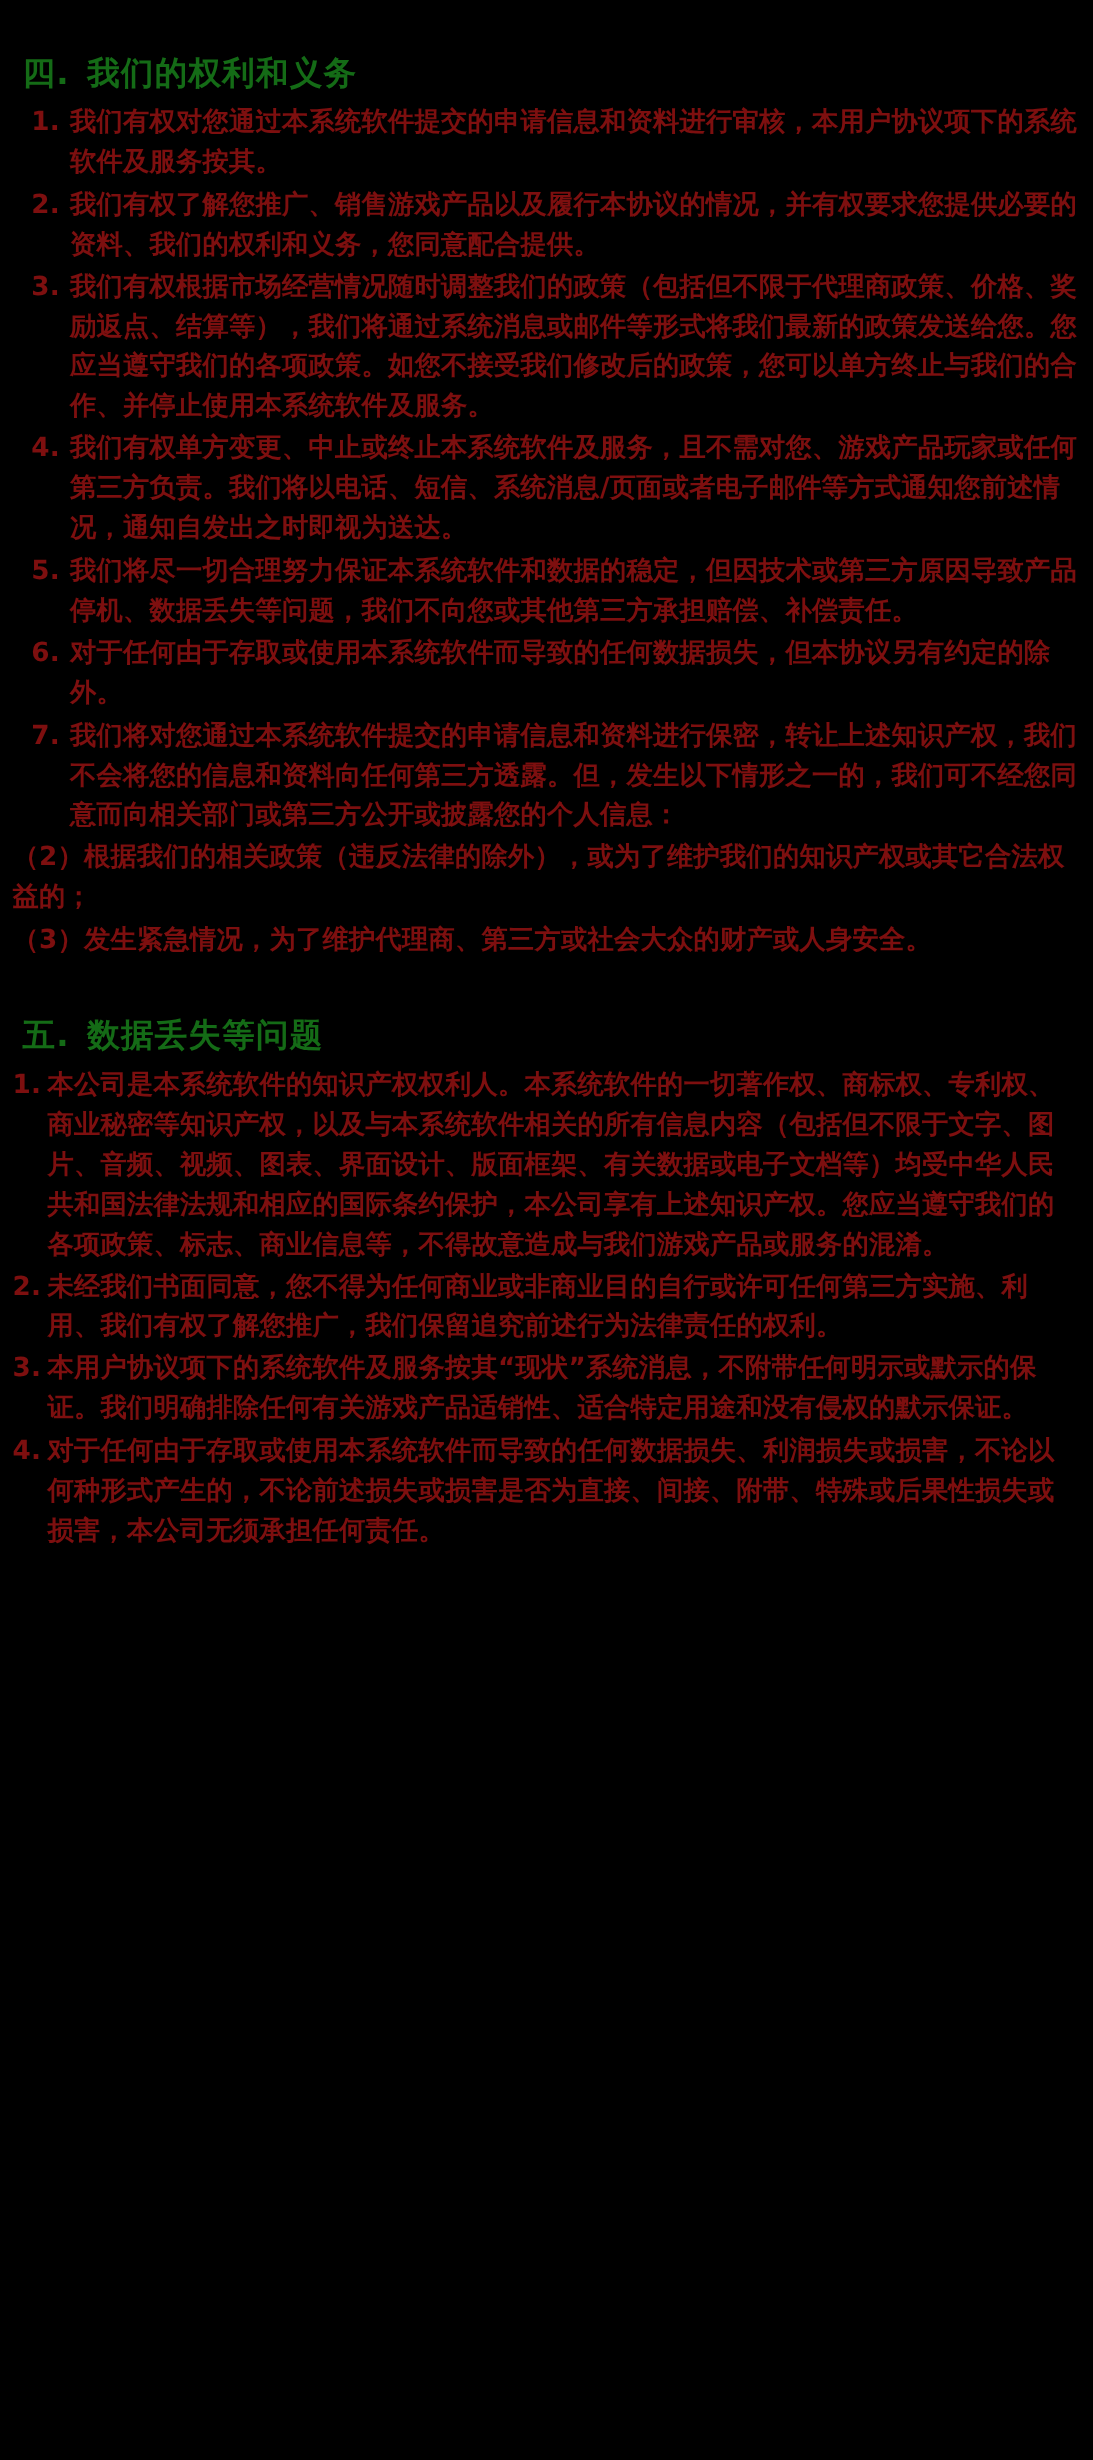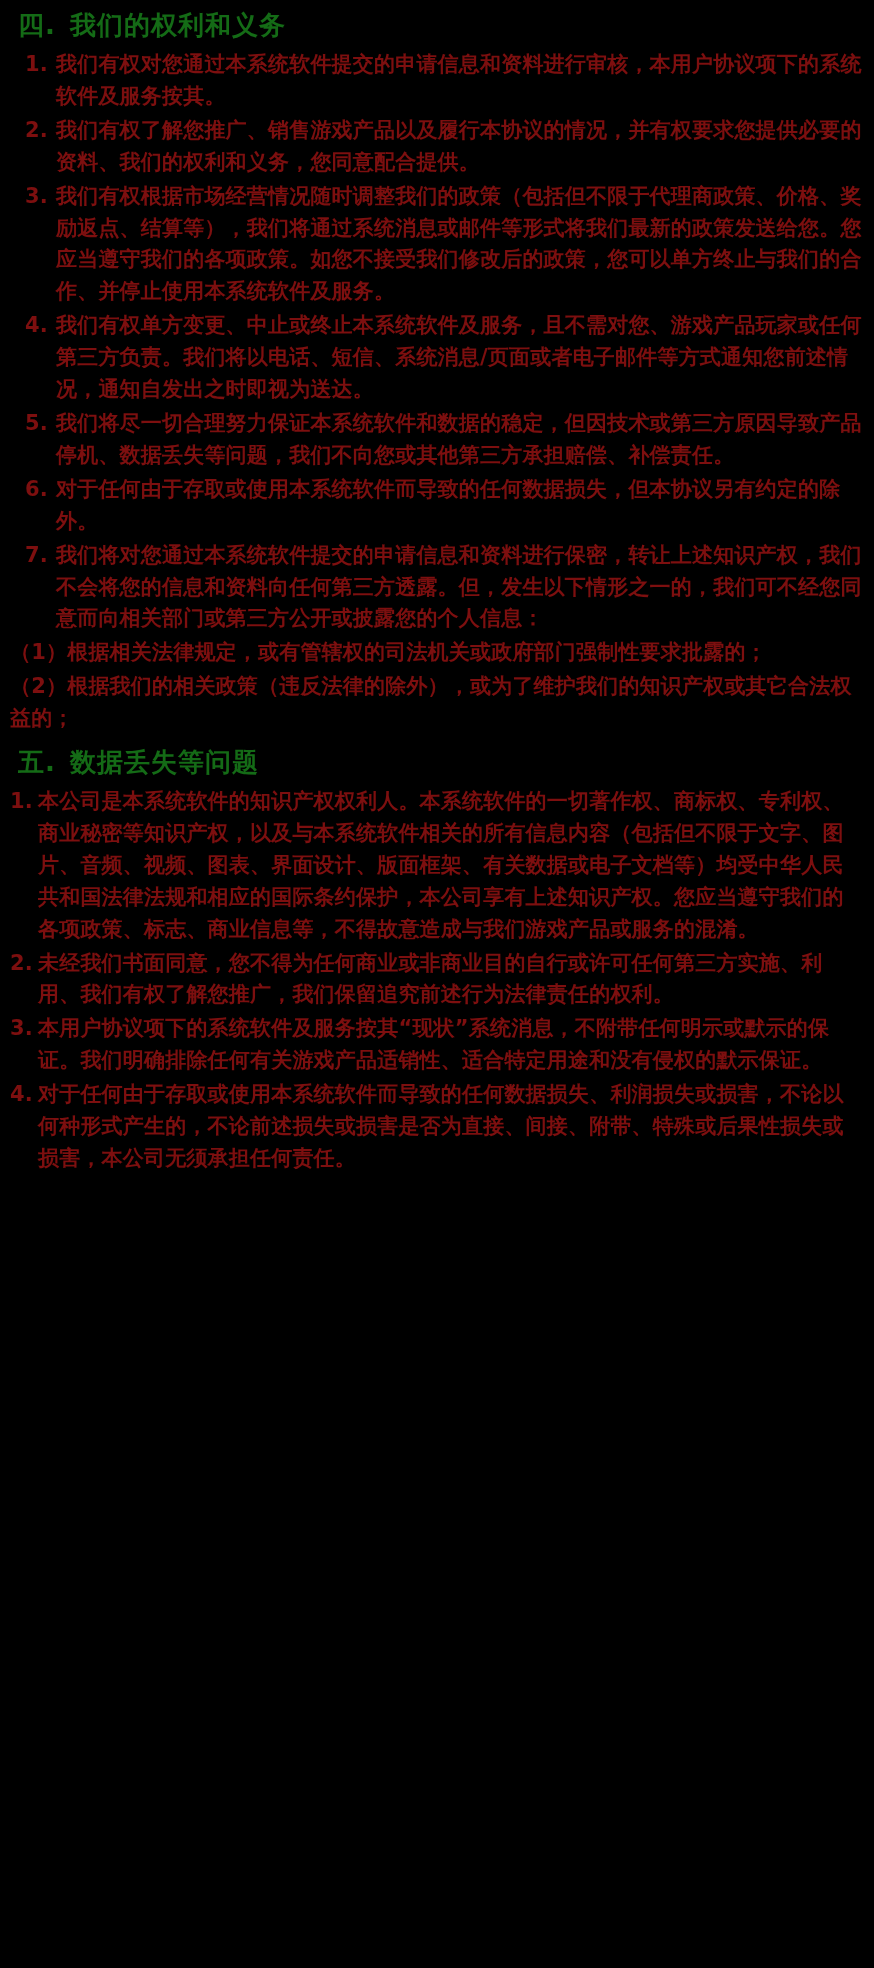--- a/index.html
+++ b/index.html
@@ -30,20 +30,21 @@
     margin: 2px 0 6px 8px;
     letter-spacing: 1px;
   }
   .section-heading .num {
     color: #146b16;
     font-weight: bold;
   }
   .section-heading .title {
     color: #146b16;
     font-weight: bold;
+    margin-top: 33px;
   }
   .clause {
     display: flex;
     align-items: flex-start;
     font-size: 21px;
     line-height: 1.52;
     color: #7d0f0f;
     margin: 0 0 2px 0;
     font-weight: bold;
     letter-spacing: 0.2px;
@@ -115,22 +116,22 @@
   <div class="clause indent">
     <span class="marker">6.</span>
     <span class="body">对于任何由于存取或使用本系统软件而导致的任何数据损失，但本协议另有约定的除外。</span>
   </div>
 
   <div class="clause indent">
     <span class="marker">7.</span>
     <span class="body">我们将对您通过本系统软件提交的申请信息和资料进行保密，转让上述知识产权，我们不会将您的信息和资料向任何第三方透露。但，发生以下情形之一的，我们可不经您同意而向相关部门或第三方公开或披露您的个人信息：</span>
   </div>
 
-  <div class="para">（1）根据相关法律规定，或有管辖权的司法机关或政府部门强制性要求批露的；</div>
   <div class="para">（2）根据我们的相关政策（违反法律的除外），或为了维护我们的知识产权或其它合法权益的；</div>
+  <div class="para">（3）发生紧急情况，为了维护代理商、第三方或社会大众的财产或人身安全。</div>
 
   <div class="section-heading block-two">
     <span class="num">五.</span>
     <span class="title">数据丢失等问题</span>
   </div>
 
   <div class="clause flush">
     <span class="marker">1.</span>
     <span class="body">本公司是本系统软件的知识产权权利人。本系统软件的一切著作权、商标权、专利权、商业秘密等知识产权，以及与本系统软件相关的所有信息内容（包括但不限于文字、图片、音频、视频、图表、界面设计、版面框架、有关数据或电子文档等）均受中华人民共和国法律法规和相应的国际条约保护，本公司享有上述知识产权。您应当遵守我们的各项政策、标志、商业信息等，不得故意造成与我们游戏产品或服务的混淆。</span>
   </div>

